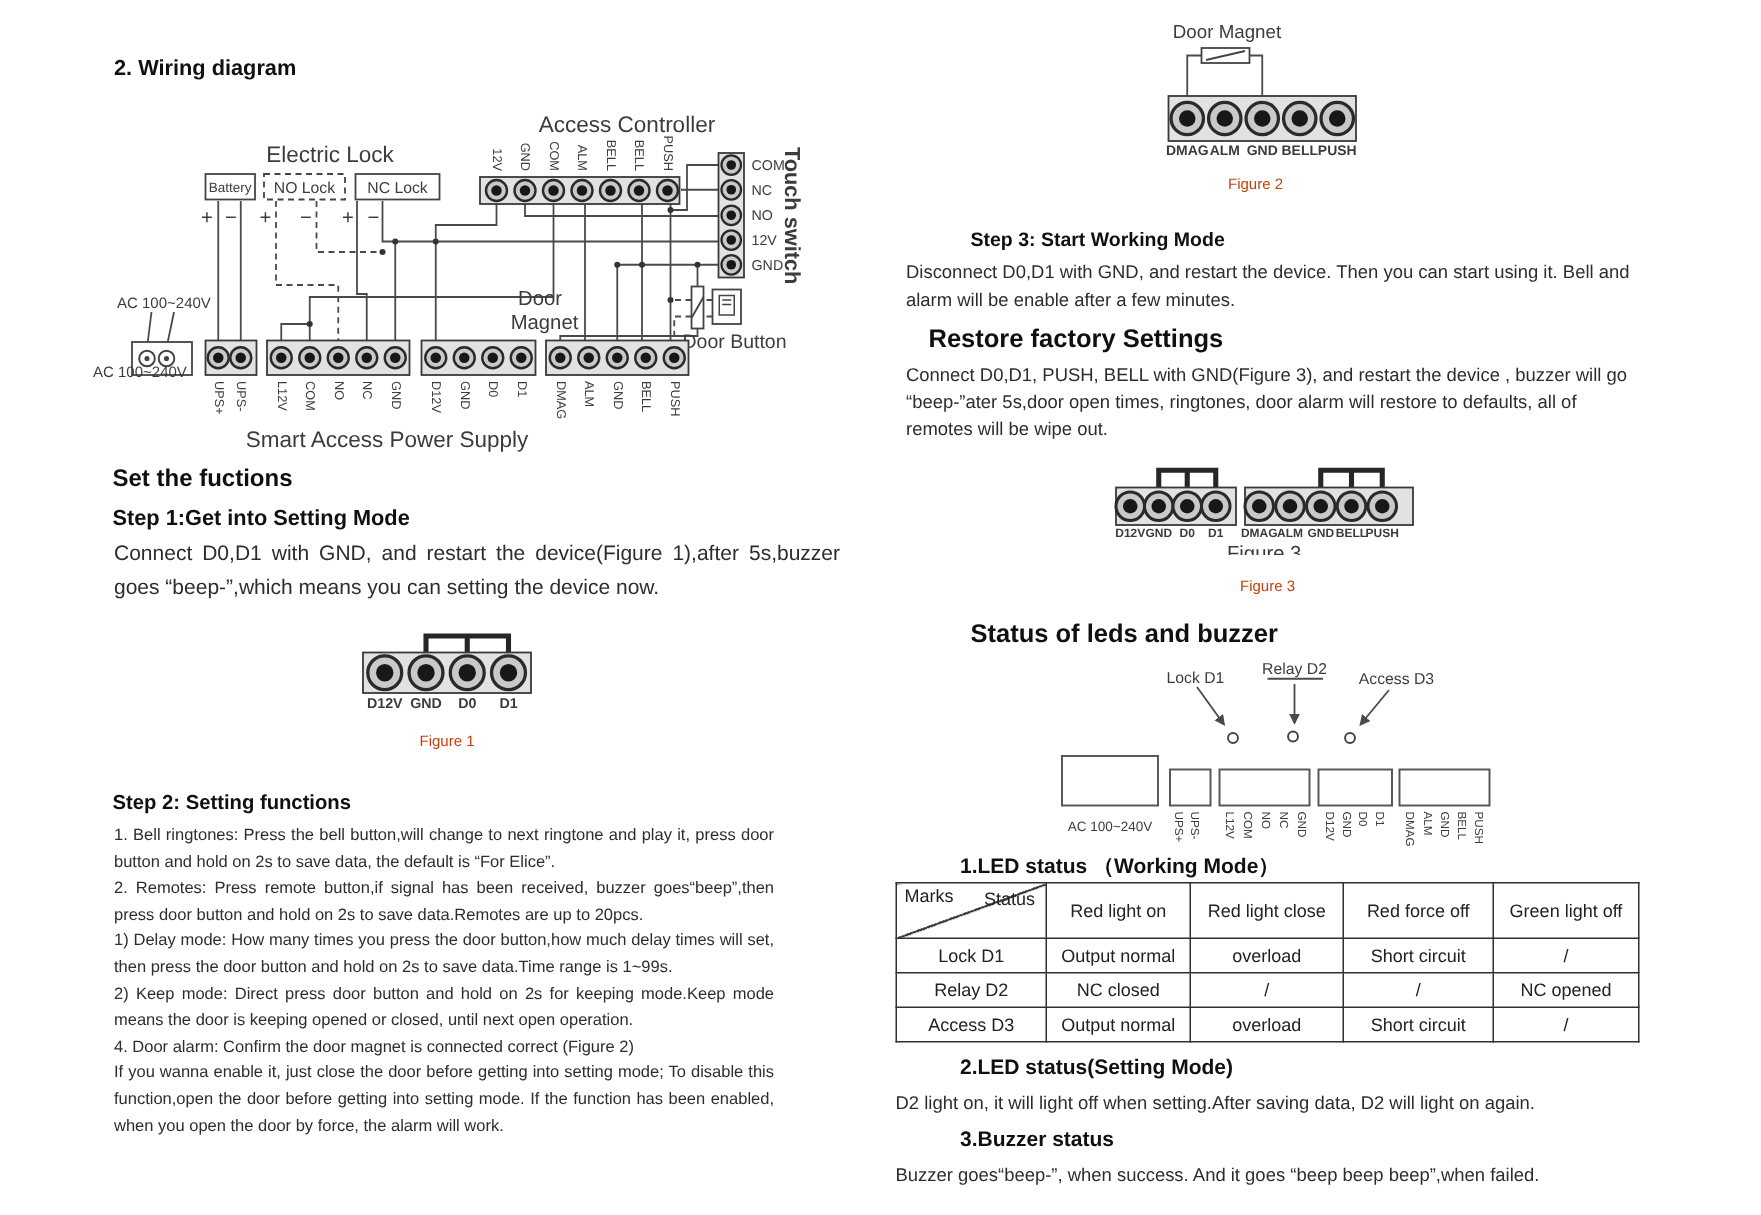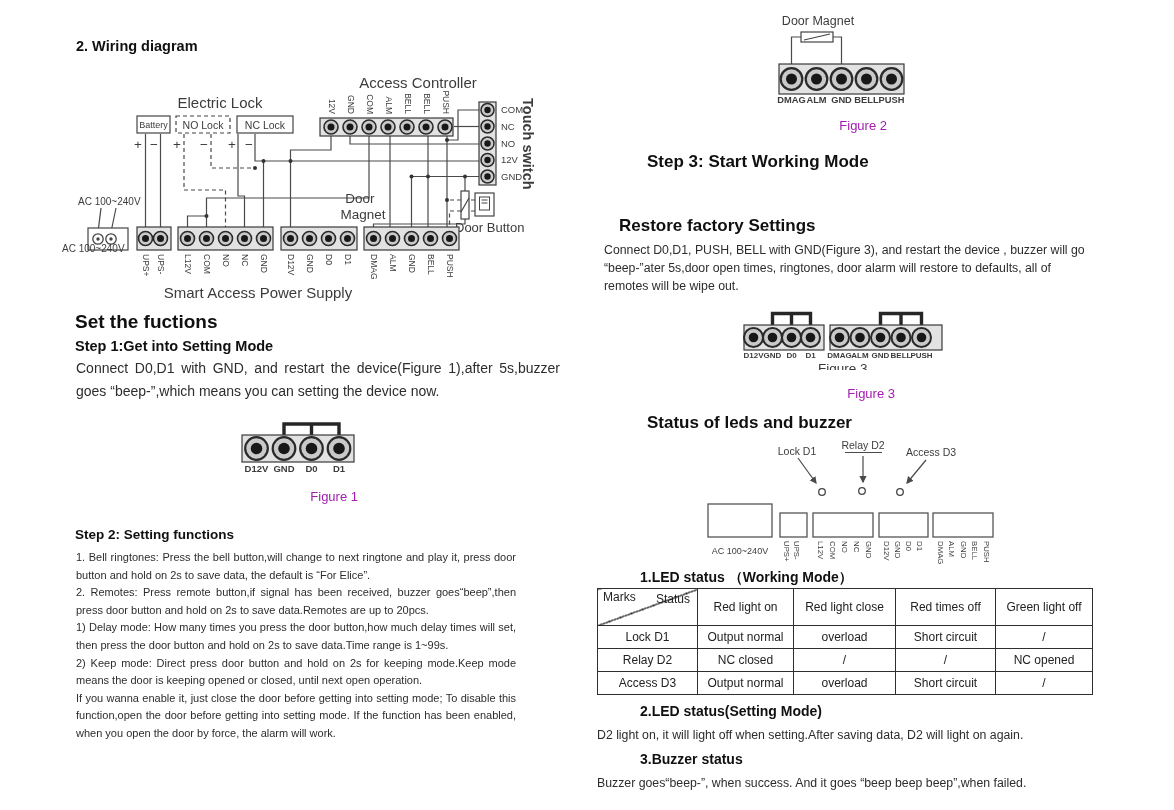--- a/index.html
+++ b/index.html
@@ -10,21 +10,21 @@
   .jus{text-align:justify;margin-left:44px;}
   svg text{font-family:"Liberation Sans",sans-serif;fill:#3c3c3c;}
   svg .wire{stroke:#4a4a4a;stroke-width:1.2;fill:none;}
   svg .wired{stroke:#4a4a4a;stroke-width:1.2;fill:none;stroke-dasharray:4,3;}
   svg .jmp{stroke:#262626;stroke-width:3.4;fill:none;}
   svg .box{fill:#ffffff;stroke:#444;stroke-width:1.2;}
   svg .conn{fill:#e2e2e2;stroke:#3a3a3a;stroke-width:1.2;}
   svg .pin-o{fill:#c9c9c9;stroke:#2a2a2a;}
   svg .pin-i{fill:#181818;}
   svg .dot{fill:#333;}
-  .cap{font-size:13px;color:#a21caf;text-align:right;}
+  .cap{font-size:10px;color:#c2410c;text-align:center;}
   table.led{border-collapse:collapse;table-layout:fixed;font-size:12px;color:#222;}
   table.led td{border:1px solid #2f2f2f;text-align:center;padding:0 3px;overflow:hidden;}
   table.led tr{height:23px;}
   table.led tr.hd{height:37px;}
   td.corner{position:relative;background:
      linear-gradient(to bottom right,transparent calc(50% - 0.7px),#2f2f2f calc(50% - 0.7px),#2f2f2f calc(50% + 0.7px),transparent calc(50% + 0.7px));}
   td.corner .ct{position:absolute;top:3px;right:7px;}
   td.corner .cb{position:absolute;bottom:21px;left:5px;margin-top:35px;}
   td.lft{text-align:left;padding-left:6px;}
   .artifact{overflow:hidden;height:8px;line-height:13.5px;font-size:13.5px;color:#3a3a3a;}
@@ -232,21 +232,21 @@
         <text transform="translate(371,254) rotate(90)">DMAG</text>
         <text transform="translate(390,254) rotate(90)">ALM</text>
         <text transform="translate(409,254) rotate(90)">GND</text>
         <text transform="translate(428,254) rotate(90)">BELL</text>
         <text transform="translate(447,254) rotate(90)">PUSH</text>
       </g>
     </g>
     <text x="258" y="298" text-anchor="middle" font-size="15">Smart Access Power Supply</text>
   </svg>
 
-  <div class="abs h-bold" style="left:32px;top:311px;font-size:19px">Set the fuctions</div>
+  <div class="abs h-bold" style="left:32px;top:311px;font-size:16px">Set the fuctions</div>
   <div class="abs h-bold" style="left:32px;top:338px;font-size:14.5px">Step 1:Get into Setting Mode</div>
   <div class="abs jus" style="left:32px;top:357px;width:484px;font-size:14px;line-height:23px">Connect D0,D1 with GND, and restart the device(Figure 1),after 5s,buzzer goes “beep-”,which means you can setting the device now.</div>
 
   <svg class="abs" style="left:235px;top:410px" width="130" height="72" viewBox="235 410 130 72">
     <path class="jmp" d="M284,447 V424 H339 V447"></path>
     <path class="jmp" d="M311.5,424 V447"></path>
     <rect class="conn" x="242" y="435" width="112" height="27"></rect>
     <g>
       <circle class="pin-o" cx="256.5" cy="448.5" r="11.3" stroke-width="2.2"></circle>
         <circle class="pin-i" cx="256.5" cy="448.5" r="5.8"></circle>
@@ -265,20 +265,21 @@
     </g>
   </svg>
   <div class="abs cap" style="left:238px;top:489px;width:120px">Figure 1</div>
 
   <div class="abs h-bold" style="left:32px;top:527px;font-size:13.5px">Step 2: Setting functions</div>
   <div class="abs" style="left:32px;top:549px;width:484px;font-size:11px;line-height:17.6px">
     <div class="jus">1.  Bell ringtones: Press the bell button,will change to next ringtone and play it, press door button and hold on 2s to save data, the default is “For Elice”.</div>
     <div class="jus">2.  Remotes: Press remote button,if signal has been received, buzzer goes“beep”,then press door button and hold on 2s to save data.Remotes are up to 20pcs.</div>
     <div class="jus">1)  Delay mode: How many times you press the door button,how much delay times will set, then press the door button and hold on 2s to save data.Time range is 1~99s.</div>
     <div class="jus">2)  Keep mode: Direct press door button and hold on 2s for keeping mode.Keep mode means the door is keeping opened or closed, until next open operation.</div>
+    <div class="jus">4.  Door alarm: Confirm the door magnet is connected correct (Figure 2)</div>
     <div class="jus">If you wanna enable it, just close the door before getting into setting mode; To disable this function,open the door before getting into setting mode. If the function has been enabled, when you open the door by force, the alarm will work.</div>
   </div>
 
   <svg class="abs" style="left:765px;top:6px" width="152" height="104" viewBox="765 6 152 104">
     <text x="818" y="25" text-anchor="middle" font-size="12.5" fill="#2e2e2e">Door Magnet</text>
     <path class="wire" d="M791.5,72 V37 H801"></path>
     <path class="wire" d="M841.5,72 V37 H833"></path>
     <rect x="801" y="32" width="32" height="10" fill="#fff" stroke="#444" stroke-width="1.2"></rect>
     <line x1="804" y1="40" x2="830" y2="34" stroke="#444" stroke-width="1.2"></line>
     <rect class="conn" x="779" y="64" width="125" height="30"></rect>
@@ -297,21 +298,22 @@
     <g font-size="9.3" font-weight="600" text-anchor="middle">
       <text x="791.5" y="103">DMAG</text>
       <text x="816.5" y="103">ALM</text>
       <text x="841.5" y="103">GND</text>
       <text x="866.5" y="103">BELL</text>
       <text x="891.5" y="103">PUSH</text>
     </g>
   </svg>
   <div class="abs cap" style="left:787px;top:118px;width:100px">Figure 2</div>
 
-  <div class="abs h-bold" style="left:604px;top:152px;font-size:17px">Step 3: Start Working Mode</div>
+  <div class="abs h-bold" style="left:604px;top:152px;font-size:13px">Step 3: Start Working Mode</div>
+  <div class="abs" style="left:604px;top:172px;width:494px;font-size:12.3px;line-height:18.8px">Disconnect D0,D1 with GND, and restart the device. Then you can start using it. Bell and alarm will be enable after a few minutes.</div>
 
   <div class="abs h-bold" style="left:576px;top:216px;font-size:17px">Restore factory Settings</div>
   <div class="abs" style="left:604px;top:241px;width:494px;font-size:12.3px;line-height:18.2px">Connect D0,D1, PUSH, BELL with GND(Figure 3), and restart the device , buzzer will go “beep-”ater 5s,door open times, ringtones, door alarm will restore to defaults, all of remotes will be wipe out.</div>
 
   <svg class="abs" style="left:735px;top:300px" width="215" height="62" viewBox="735 300 215 62">
     <path class="jmp" d="M772.5,335 V313.5 H810.5 V335" stroke-width="3"></path>
     <path class="jmp" d="M791.5,313.5 V335" stroke-width="3"></path>
     <path class="jmp" d="M880.5,335 V313.5 H921.5 V335" stroke-width="3"></path>
     <path class="jmp" d="M901,313.5 V335" stroke-width="3"></path>
     <rect class="conn" x="744" y="325" width="80" height="25"></rect>
@@ -406,21 +408,21 @@
         <col style="width:97px">
       </colgroup>
     <tbody>
         <tr class="hd">
       <td class="corner">
         <span class="ct">Status</span>
         <span class="cb">Marks</span>
       </td>
       <td>Red light on</td>
       <td>Red light close</td>
-      <td>Red times off</td>
+      <td>Red force off</td>
       <td>Green light off</td>
     </tr>
     <tr>
       <td class="lft">Lock D1</td>
           <td>Output normal</td>
       <td>overload</td>
           <td>Short circuit</td>
           <td>/</td>
     </tr>
     <tr>

